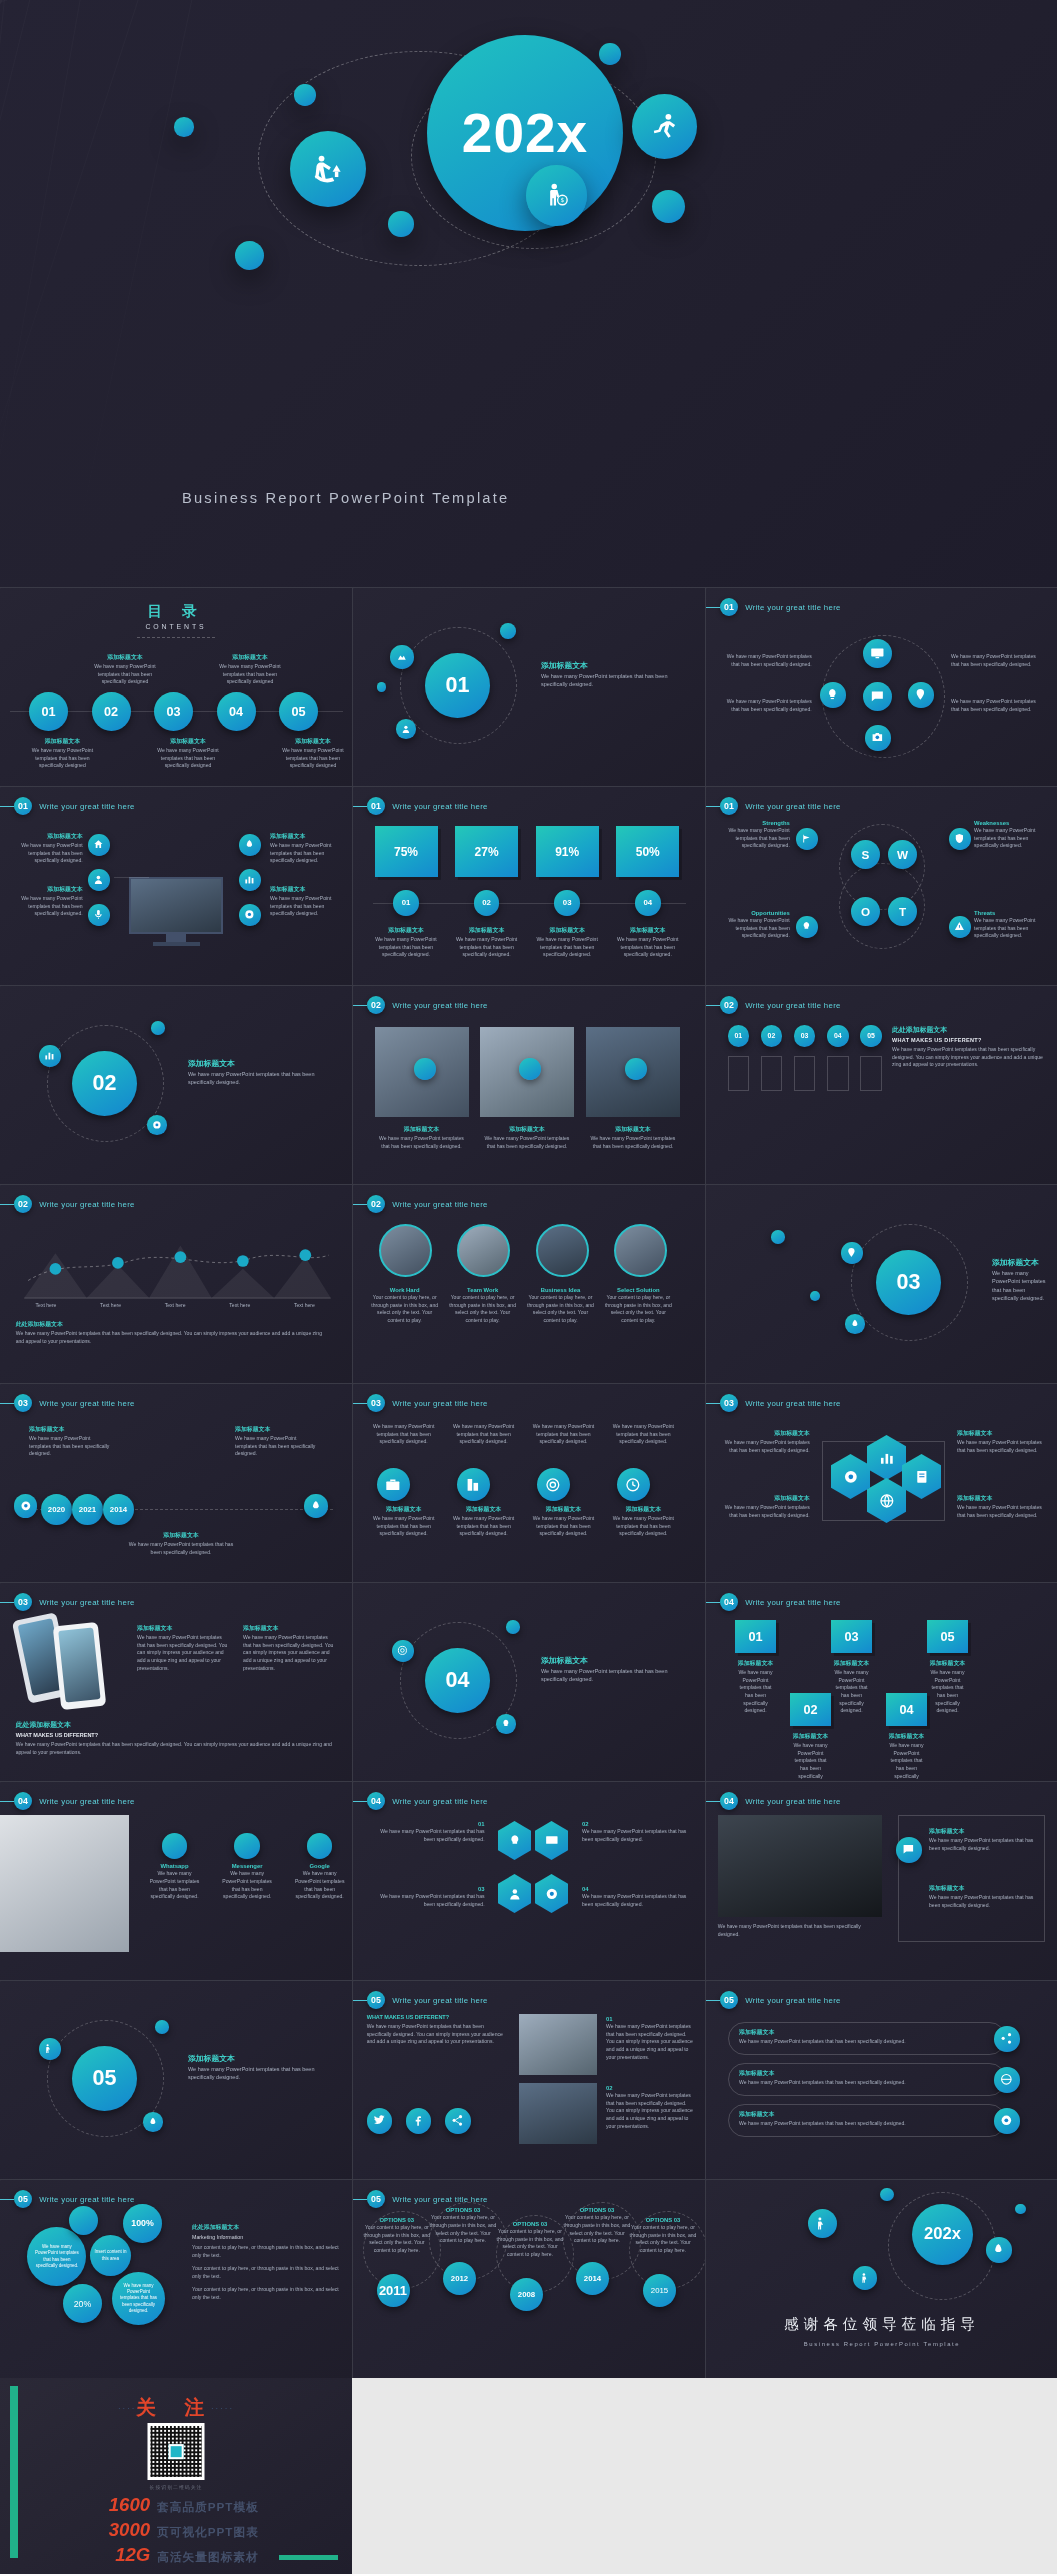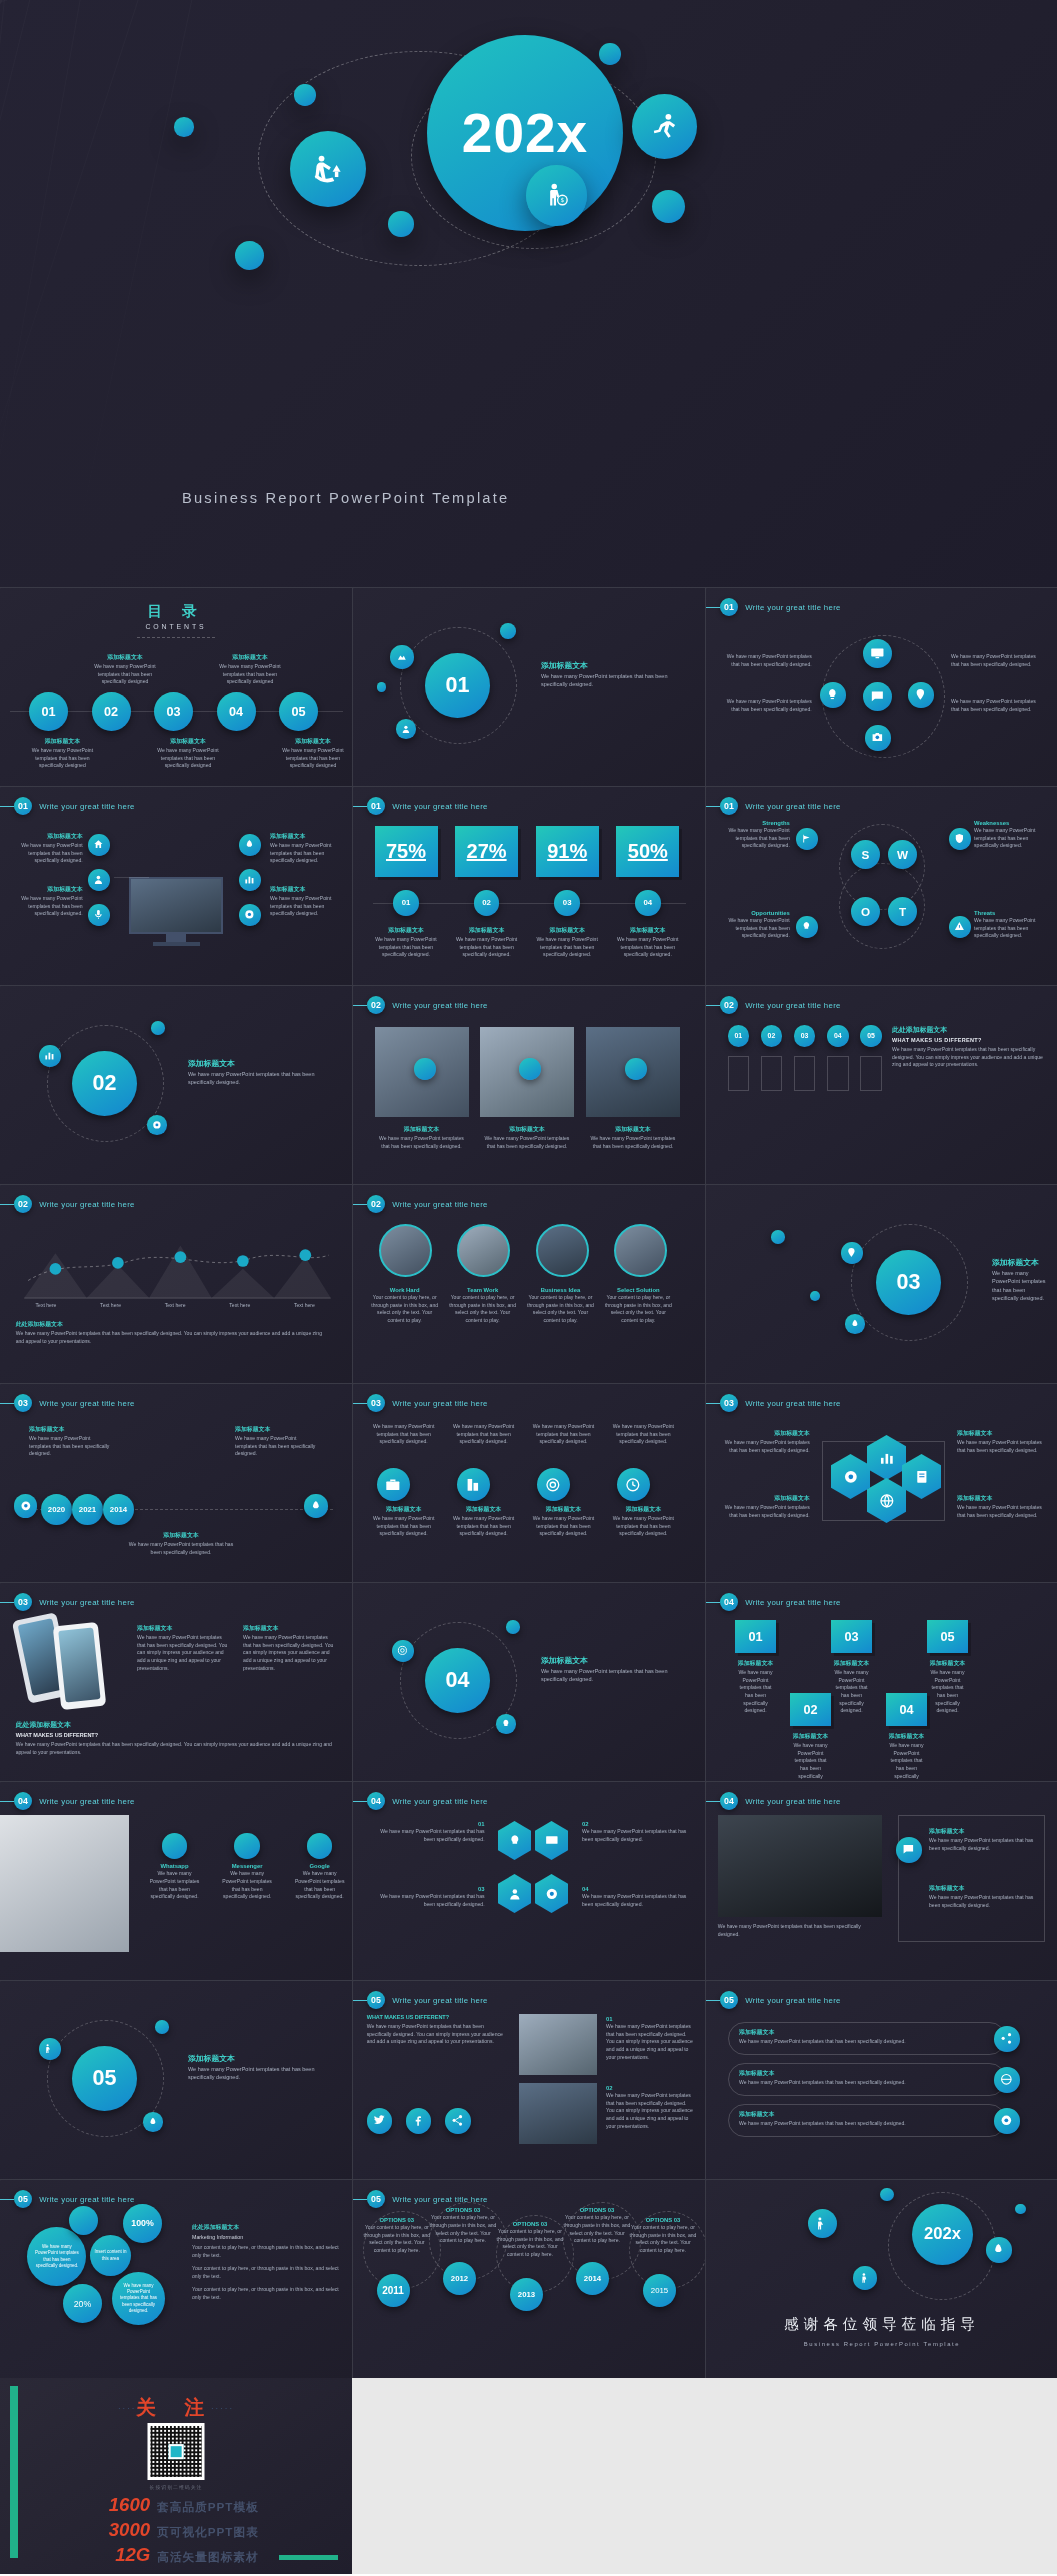--- a/index.html
+++ b/index.html
@@ -92,22 +92,22 @@
   .circ{
     border-radius:50%;display:flex;align-items:center;justify-content:center;
     background:linear-gradient(150deg,#24c6c1 0%,#1aa5c9 50%,#1386cf 100%);
     color:#fff;box-shadow:0 2.9px 7.8px rgba(0,0,0,.45);
   }
   .ring{border-radius:50%;border:1px dashed rgba(255,255,255,.22);position:absolute;}
   .ln{position:absolute;background:rgba(255,255,255,.14);height:1px;}
   .blk{font-size:5.1px;line-height:1.5;color:#aab2c2;}
   .ttl{font-size:5.9px;color:#3fd0c9;font-weight:bold;margin-bottom:1px;}
   .bigpct{
-    font-size:20px;color:#fff;font-weight:bold;
-    display:flex;align-items:center;justify-content:center;text-decoration:underline;
+    font-size:12px;color:#fff;font-weight:bold;
+    display:flex;align-items:center;justify-content:center;
   }
   .sq{
     background:linear-gradient(150deg,#24c8b8 0%,#18a6c9 55%,#1489cf 100%);
     box-shadow:2.9px 2.9px 0 rgba(0,0,0,.25);
   }
   .photo{background:linear-gradient(150deg,#7d8ea0,#424f5f);}
   .photo2{background:linear-gradient(150deg,#9eadbd,#55646f);}
   .photo3{background:linear-gradient(160deg,#5b6f86,#2d3946);}
   .hexa{
     background:linear-gradient(150deg,#24c6c1,#1386cf);
@@ -1114,23 +1114,23 @@
     <div class="sl-head">
       <span class="rule"></span>
       <span class="sl-badge">05</span>
       <span class="sl-head-txt">Write your great title here</span>
     </div>
     <div class="ring" style="left:9.8px;top:31px;width:78px;height:78px;"></div>
     <div class="ring" style="left:76px;top:21.5px;width:78px;height:78px;"></div>
     <div class="ring" style="left:143px;top:35px;width:78px;height:78px;"></div>
     <div class="ring" style="left:210px;top:21.5px;width:78px;height:78px;"></div>
     <div class="ring" style="left:276px;top:31px;width:78px;height:78px;"></div>
-    <div class="circ" style="position:absolute;left:23.5px;top:94px;width:33px;height:33px;font-size:10px;font-weight:bold;">2011</div>
+    <div class="circ" style="position:absolute;left:23.5px;top:94px;width:33px;height:33px;font-size:13px;font-weight:bold;">2011</div>
     <div class="circ" style="position:absolute;left:90px;top:82px;width:33px;height:33px;font-size:7.8px;font-weight:bold;">2012</div>
-    <div class="circ" style="position:absolute;left:157px;top:98px;width:33px;height:33px;font-size:7.8px;font-weight:bold;">2013</div>
+    <div class="circ" style="position:absolute;left:157px;top:98px;width:33px;height:33px;font-size:7.8px;font-weight:bold;">2008</div>
     <div class="circ" style="position:absolute;left:223px;top:82px;width:33px;height:33px;font-size:7.8px;font-weight:bold;">2014</div>
     <div class="circ" style="position:absolute;left:290px;top:94px;width:33px;height:33px;font-size:7.8px;font-weight:normal;">2015</div>
     <div style="position:absolute;left:7.8px;top:37px;width:72px;text-align:center;">
       <div class="ttl">OPTIONS 03</div>
       <div class="blk">Your content to play here, or through paste in this box, and select only the text. Your content to play here.</div>
     </div>
     <div style="position:absolute;left:74px;top:27.4px;width:72px;text-align:center;">
       <div class="ttl">OPTIONS 03</div>
       <div class="blk">Your content to play here, or through paste in this box, and select only the text. Your content to play here.</div>
     </div>

